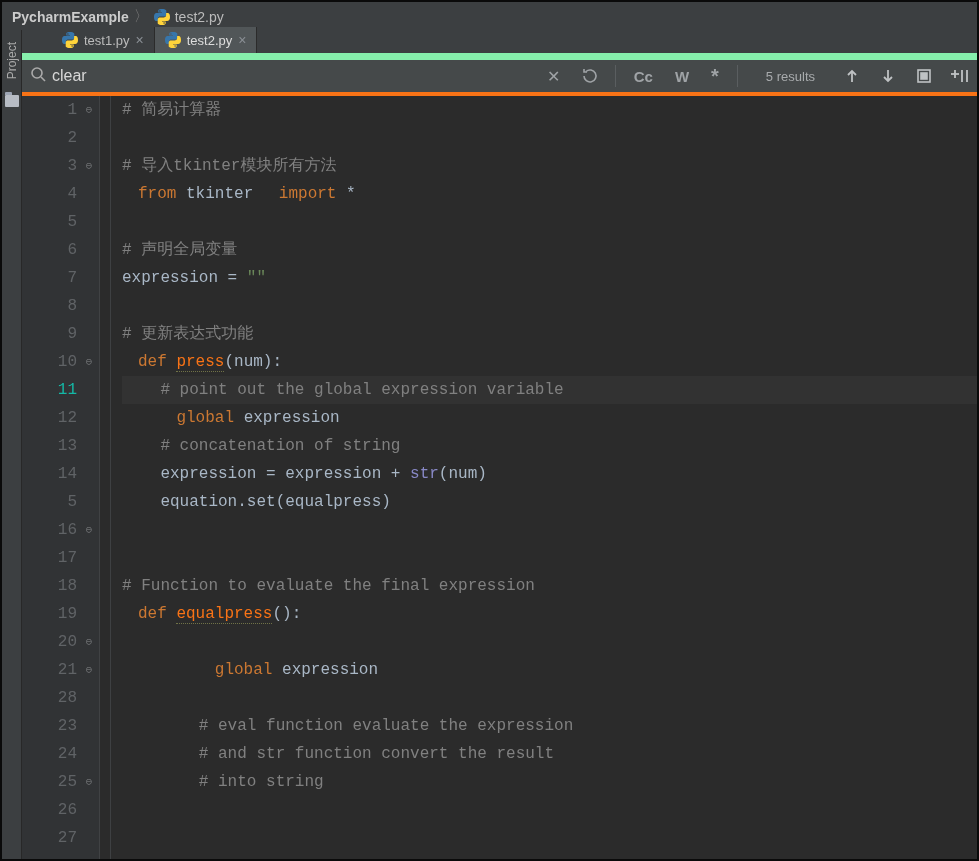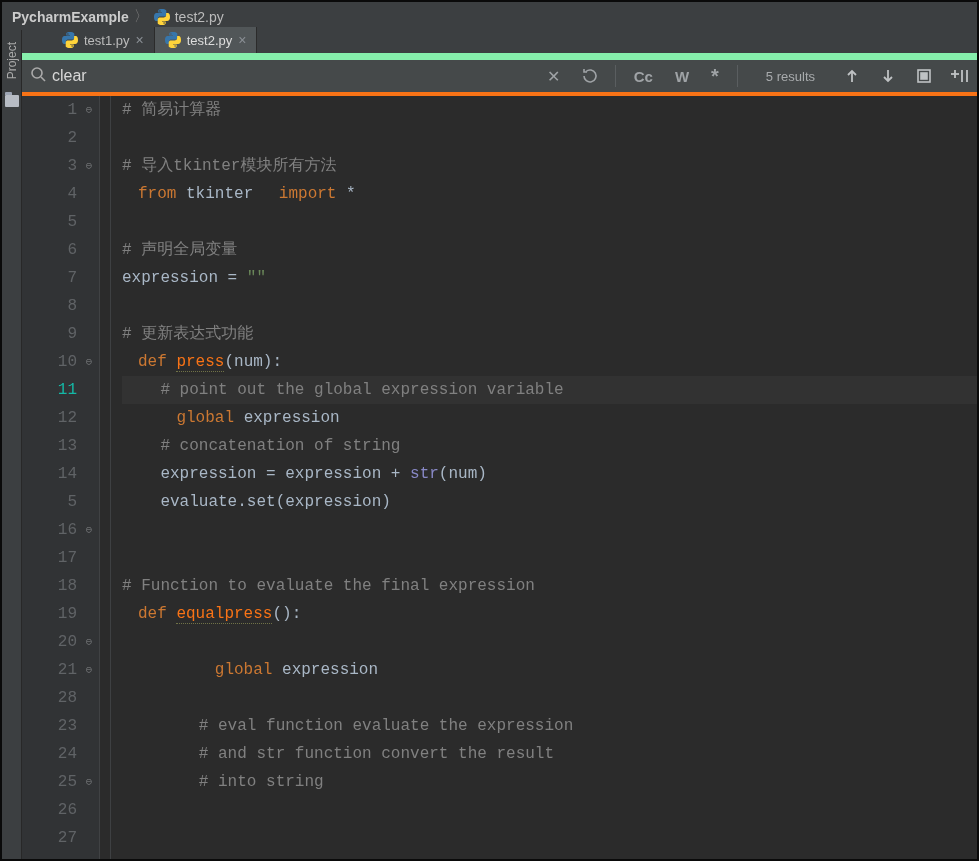--- a/index.html
+++ b/index.html
@@ -296,21 +296,21 @@
         <div class="codeline">&nbsp;</div>
         <div class="codeline"><span class="c-cm"># 声明全局变量</span></div>
         <div class="codeline">expression = <span class="c-st">""</span></div>
         <div class="codeline">&nbsp;</div>
         <div class="codeline"><span class="c-cm"># 更新表达式功能</span></div>
         <div class="codeline"><span class="c-kw">def </span><span class="c-sq">press</span>(num):</div>
         <div class="codeline hl">    <span class="c-cm"># point out the global expression variable</span></div>
         <div class="codeline">    <span class="c-kw">global </span>expression</div>
         <div class="codeline">    <span class="c-cm"># concatenation of string</span></div>
         <div class="codeline">    expression = expression + <span class="c-bi">str</span>(num)</div>
-        <div class="codeline">    evaluate.set(expression)</div>
+        <div class="codeline">    equation.set(equalpress)</div>
         <div class="codeline">&nbsp;</div>
         <div class="codeline">&nbsp;</div>
         <div class="codeline"><span class="c-cm"># Function to evaluate the final expression</span></div>
         <div class="codeline"><span class="c-kw">def </span><span class="c-sq">equalpress</span>():</div>
         <div class="codeline">&nbsp;</div>
         <div class="codeline">        <span class="c-kw">global </span>expression</div>
         <div class="codeline">&nbsp;</div>
         <div class="codeline">        <span class="c-cm"># eval function evaluate the expression</span></div>
         <div class="codeline">        <span class="c-cm"># and str function convert the result</span></div>
         <div class="codeline">        <span class="c-cm"># into string</span></div>

